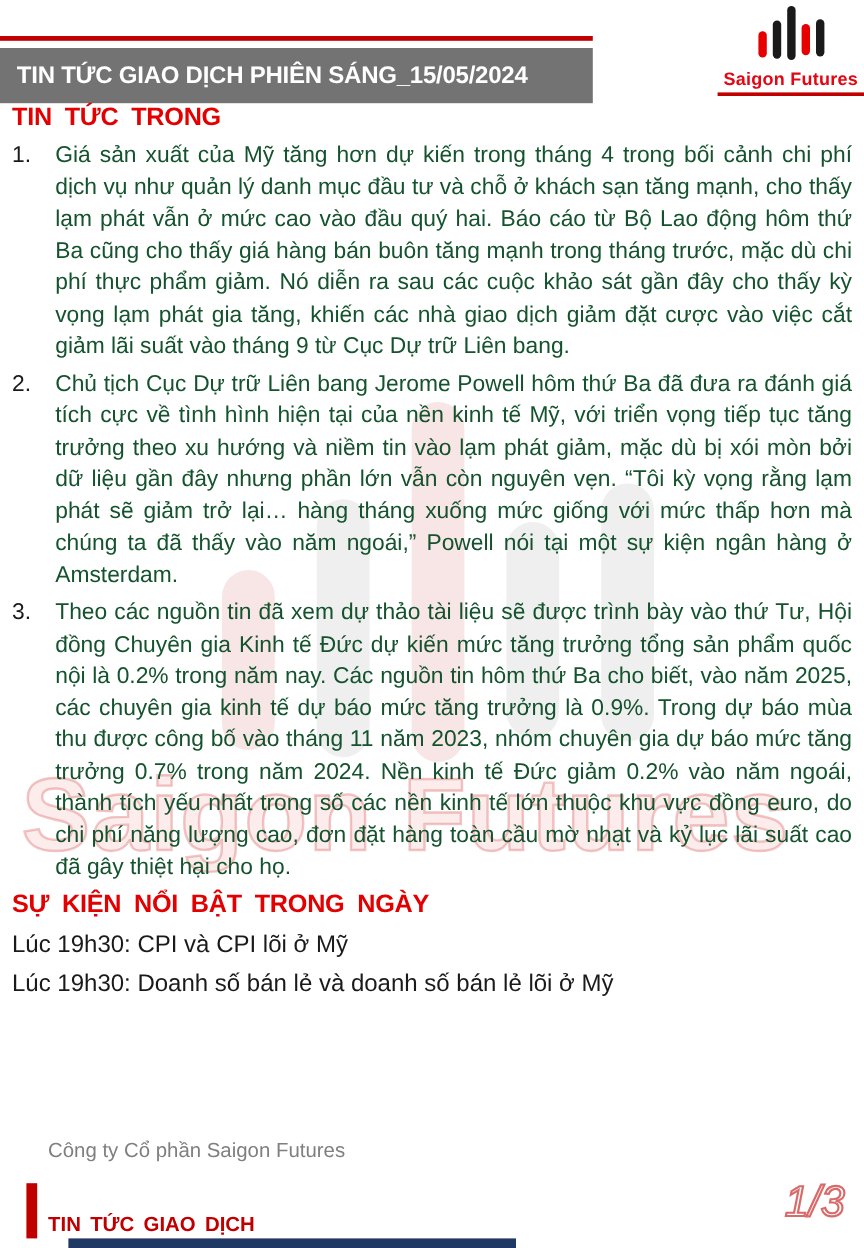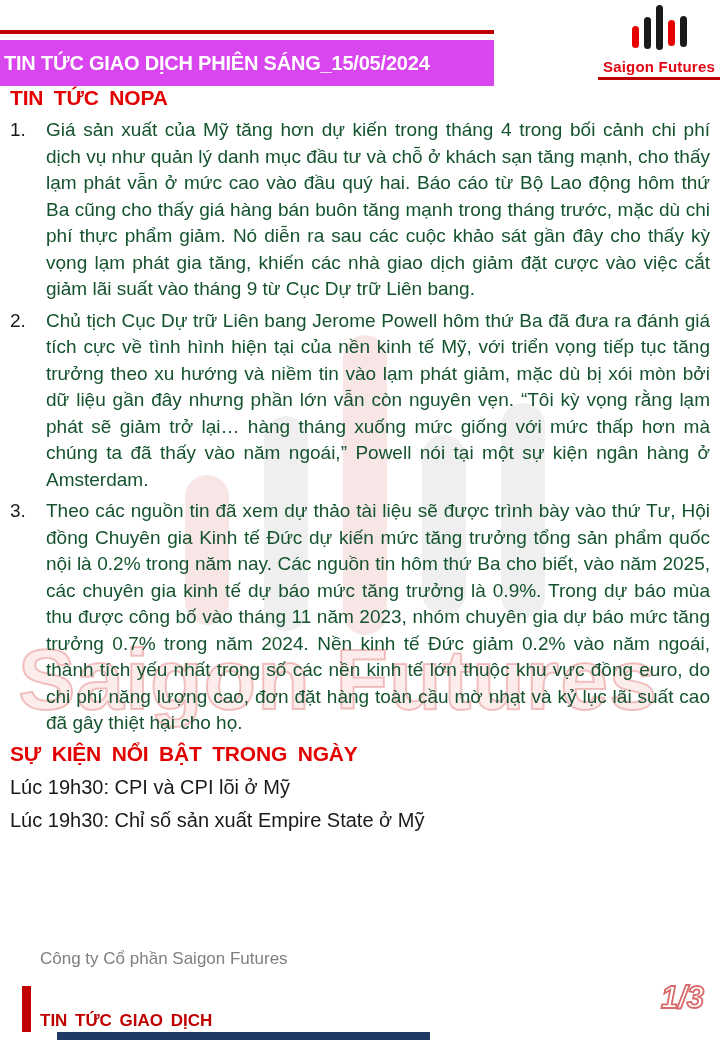--- a/index.html
+++ b/index.html
@@ -7,22 +7,22 @@
     width:720px;height:1040px;position:relative;overflow:hidden;
     background:#ffffff;
     font-family:"Liberation Sans","DejaVu Sans",sans-serif;
     -webkit-font-smoothing:antialiased;
   }
   .page{position:absolute;inset:0;}
 
   
   .top-rule{position:absolute;left:0;top:30px;width:494px;height:4px;background:#C00000;}
   .banner{
-    position:absolute;left:0;top:40px;width:494px;height:46px;background:#d946ef;
-    display:flex;align-items:center;padding-left:4px;box-sizing:border-box;
+    position:absolute;left:0;top:40px;width:494px;height:46px;background:#737373;
+    display:flex;align-items:center;padding-left:14px;box-sizing:border-box;
   }
   .banner-title{
     color:#ffffff;font-size:20px;font-weight:bold;letter-spacing:-0.2px;white-space:nowrap;
   }
 
   
   .logo{position:absolute;left:598px;top:4px;width:122px;text-align:center;}
   .logo-bars{display:flex;justify-content:center;align-items:center;gap:5px;height:52px;}
   .logo-bars span{width:7px;border-radius:4px;display:block;}
   .lb1{height:22px;background:#E60000;transform:translateY(7px);}
@@ -64,21 +64,21 @@
   }
   .events-heading{margin-top:4px;margin-bottom:5px;}
   .event-item{font-size:20px;color:#1a1a1a;line-height:33px;}
 
   
   .footer-accent{position:absolute;left:22px;top:986px;width:9px;height:46px;background:#C00000;z-index:2;}
   .footer-company{position:absolute;left:40px;top:949px;font-size:17px;font-weight:normal;color:#7F7F7F;z-index:2;text-align:center;}
   .footer-doc{position:absolute;left:40px;top:1011px;font-size:17px;font-weight:bold;color:#C00000;word-spacing:3px;z-index:2;}
   .page-num{
     position:absolute;right:16px;top:980px;z-index:2;
-    font-size:31px;font-weight:bold;font-style:italic;
+    font-size:36px;font-weight:normal;font-style:italic;
     color:#ffffff;-webkit-text-stroke:1.8px #d96a6a;
   }
   .bottom-navy{position:absolute;left:57px;top:1032px;width:373px;height:8px;background:#1F3864;z-index:2;}
 </style>
 </head>
 <body>
 
 <div class="page">
 
   <div class="watermark">
@@ -103,38 +103,38 @@
       <span class="lb2"></span>
       <span class="lb3"></span>
       <span class="lb4"></span>
       <span class="lb5"></span>
     </div>
     <div class="brand-name">Saigon Futures</div>
   </div>
   <div class="logo-rule"></div>
 
   <div class="content">
-    <h2 class="sec-heading">TIN TỨC NOPA</h2>
+    <h2 class="sec-heading">TIN TỨC TRONG</h2>
 
     <div class="news-item">
       <span class="news-num">1.</span>
       <p class="news-text">Giá sản xuất của Mỹ tăng hơn dự kiến trong tháng 4 trong bối cảnh chi phí dịch vụ như quản lý danh mục đầu tư và chỗ ở khách sạn tăng mạnh, cho thấy lạm phát vẫn ở mức cao vào đầu quý hai. Báo cáo từ Bộ Lao động hôm thứ Ba cũng cho thấy giá hàng bán buôn tăng mạnh trong tháng trước, mặc dù chi phí thực phẩm giảm. Nó diễn ra sau các cuộc khảo sát gần đây cho thấy kỳ vọng lạm phát gia tăng, khiến các nhà giao dịch giảm đặt cược vào việc cắt giảm lãi suất vào tháng 9 từ Cục Dự trữ Liên bang.</p>
     </div>
     <div class="news-item">
       <span class="news-num">2.</span>
       <p class="news-text">Chủ tịch Cục Dự trữ Liên bang Jerome Powell hôm thứ Ba đã đưa ra đánh giá tích cực về tình hình hiện tại của nền kinh tế Mỹ, với triển vọng tiếp tục tăng trưởng theo xu hướng và niềm tin vào lạm phát giảm, mặc dù bị xói mòn bởi dữ liệu gần đây nhưng phần lớn vẫn còn nguyên vẹn. “Tôi kỳ vọng rằng lạm phát sẽ giảm trở lại… hàng tháng xuống mức giống với mức thấp hơn mà chúng ta đã thấy vào năm ngoái,” Powell nói tại một sự kiện ngân hàng ở Amsterdam.</p>
     </div>
     <div class="news-item">
       <span class="news-num">3.</span>
       <p class="news-text">Theo các nguồn tin đã xem dự thảo tài liệu sẽ được trình bày vào thứ Tư, Hội đồng Chuyên gia Kinh tế Đức dự kiến mức tăng trưởng tổng sản phẩm quốc nội là 0.2% trong năm nay. Các nguồn tin hôm thứ Ba cho biết, vào năm 2025, các chuyên gia kinh tế dự báo mức tăng trưởng là 0.9%. Trong dự báo mùa thu được công bố vào tháng 11 năm 2023, nhóm chuyên gia dự báo mức tăng trưởng 0.7% trong năm 2024. Nền kinh tế Đức giảm 0.2% vào năm ngoái, thành tích yếu nhất trong số các nền kinh tế lớn thuộc khu vực đồng euro, do chi phí năng lượng cao, đơn đặt hàng toàn cầu mờ nhạt và kỷ lục lãi suất cao đã gây thiệt hại cho họ.</p>
     </div>
 
     <h2 class="sec-heading events-heading">SỰ KIỆN NỔI BẬT TRONG NGÀY</h2>
     <div class="event-item">Lúc 19h30: CPI và CPI lõi ở Mỹ</div>
-    <div class="event-item">Lúc 19h30: Chỉ số sản xuất Empire State ở Mỹ</div>
+    <div class="event-item">Lúc 19h30: Doanh số bán lẻ và doanh số bán lẻ lõi ở Mỹ</div>
   </div>
 
   <div class="footer-accent"></div>
   <div class="footer-company">Công ty Cổ phần Saigon Futures</div>
   <div class="footer-doc">TIN TỨC GIAO DỊCH</div>
   <div class="page-num">1/3</div>
   <div class="bottom-navy"></div>
 
 </div>
 

